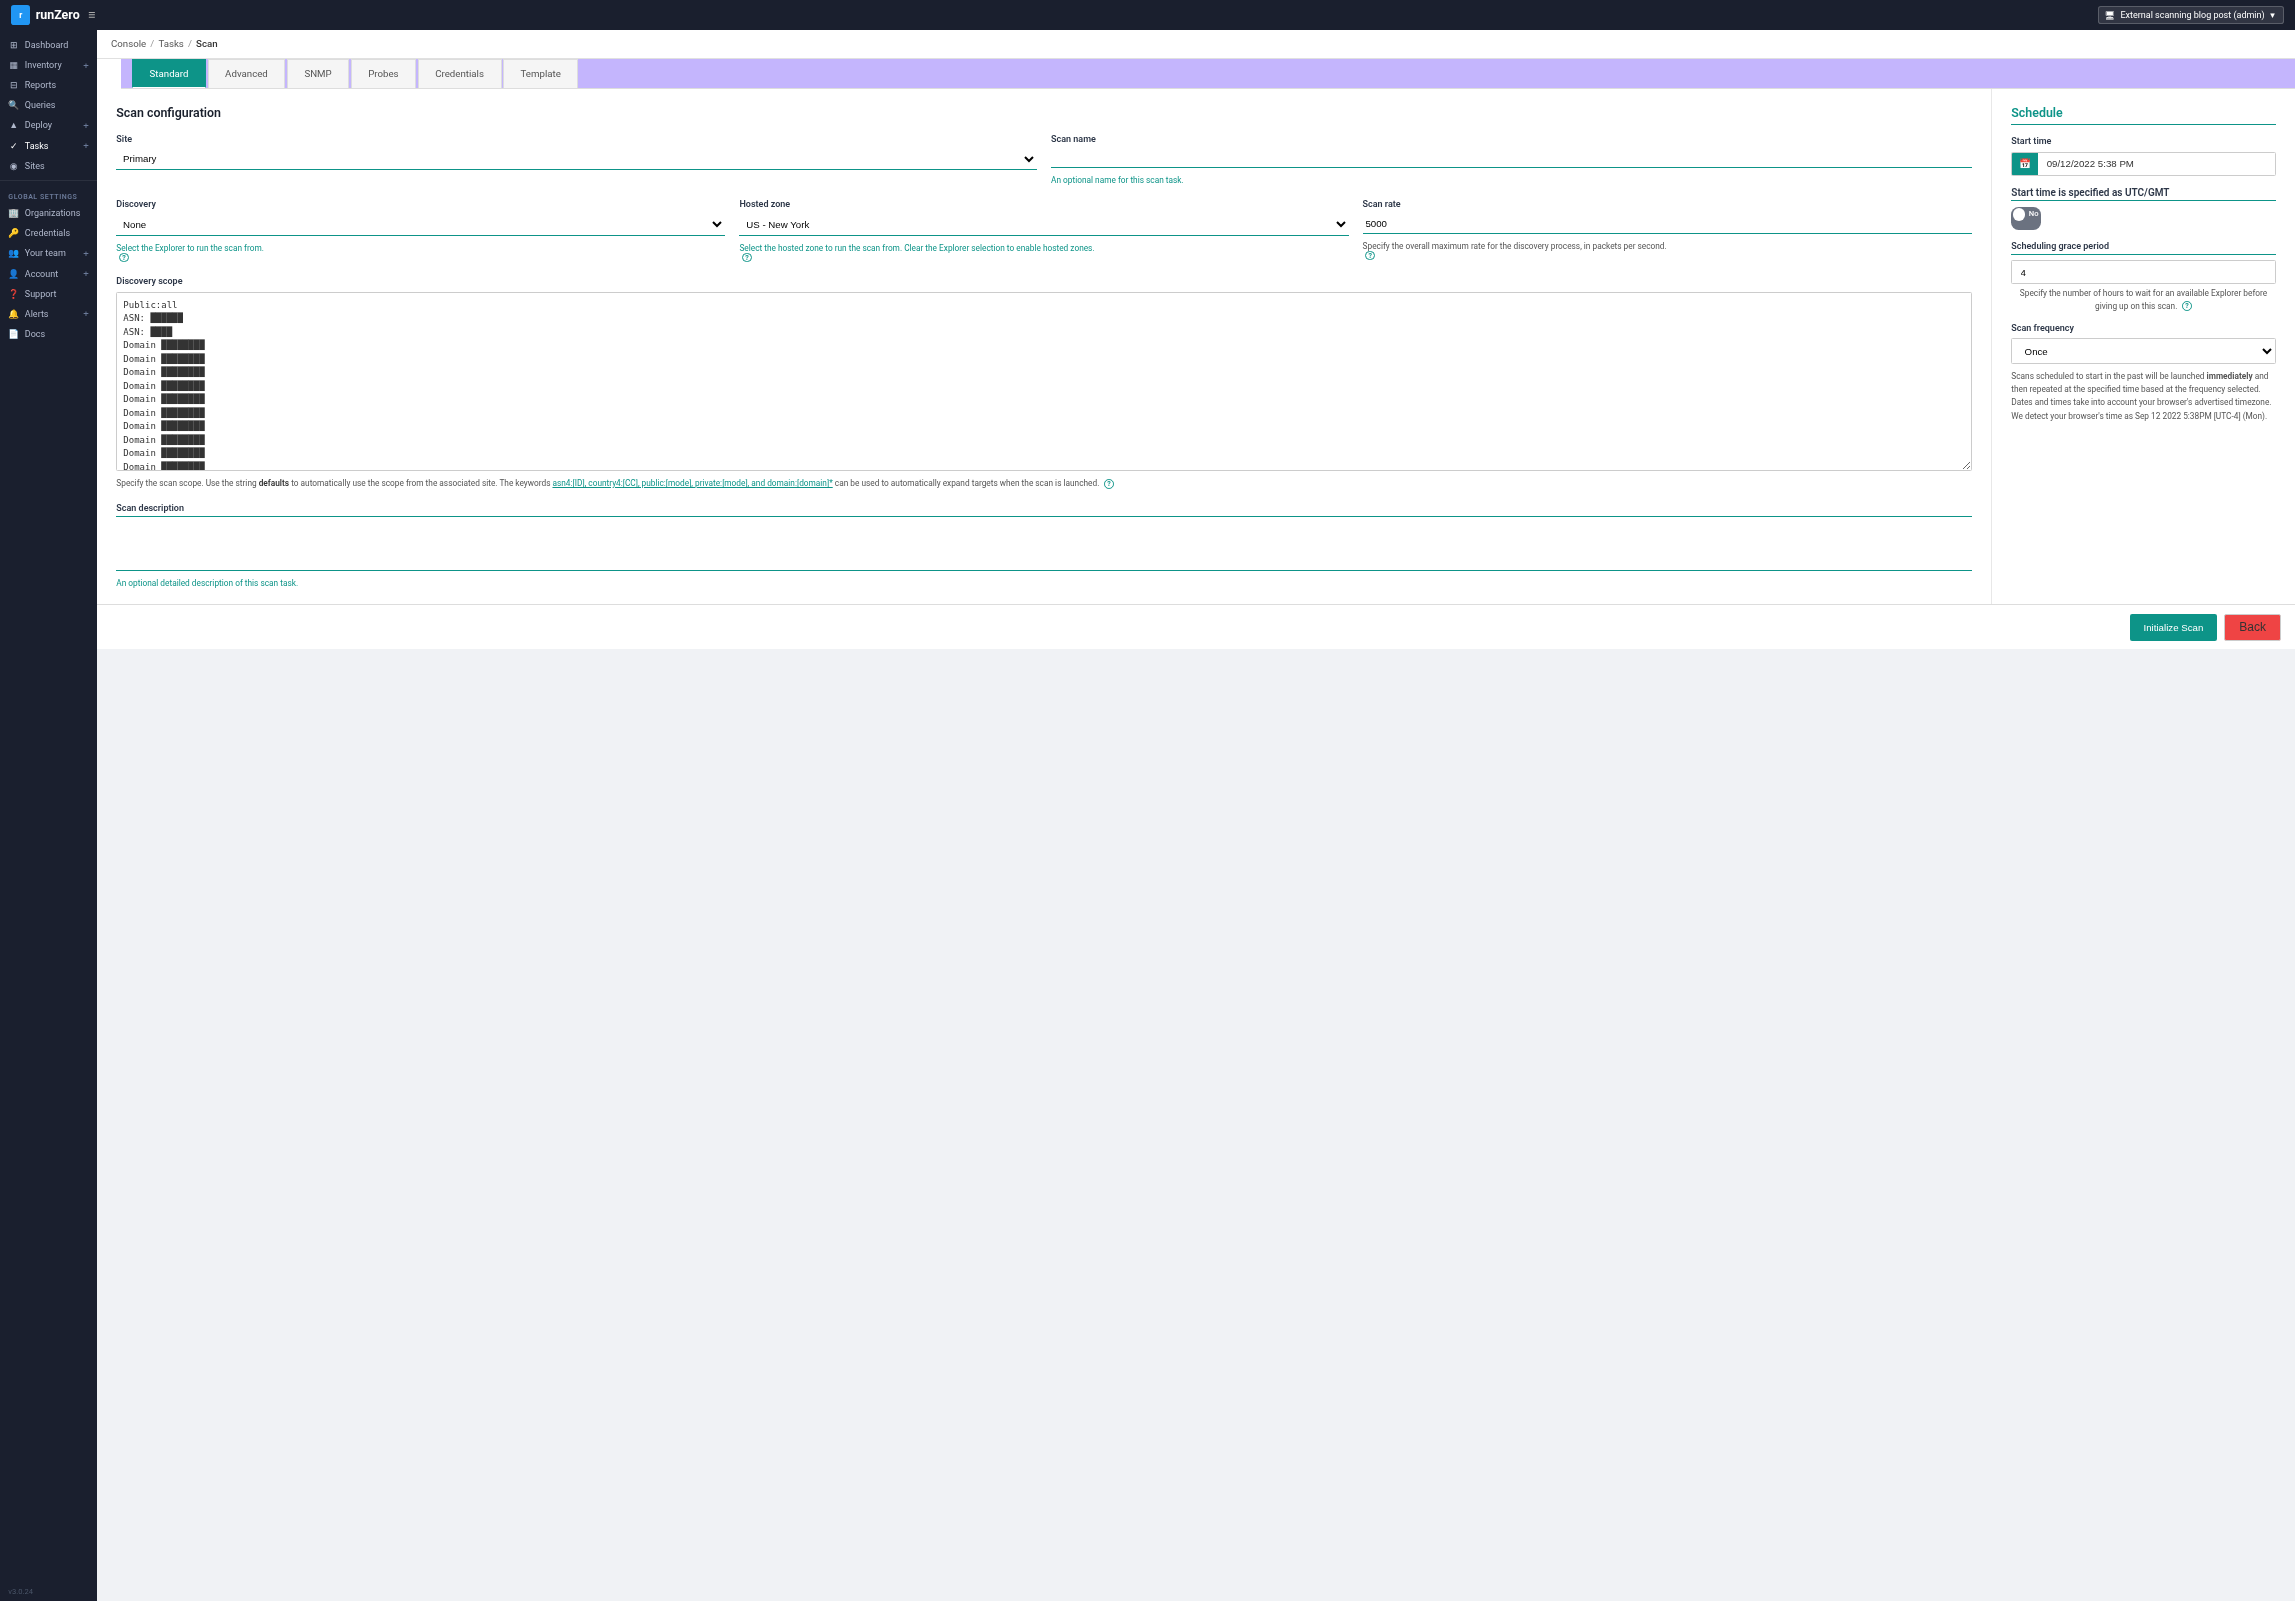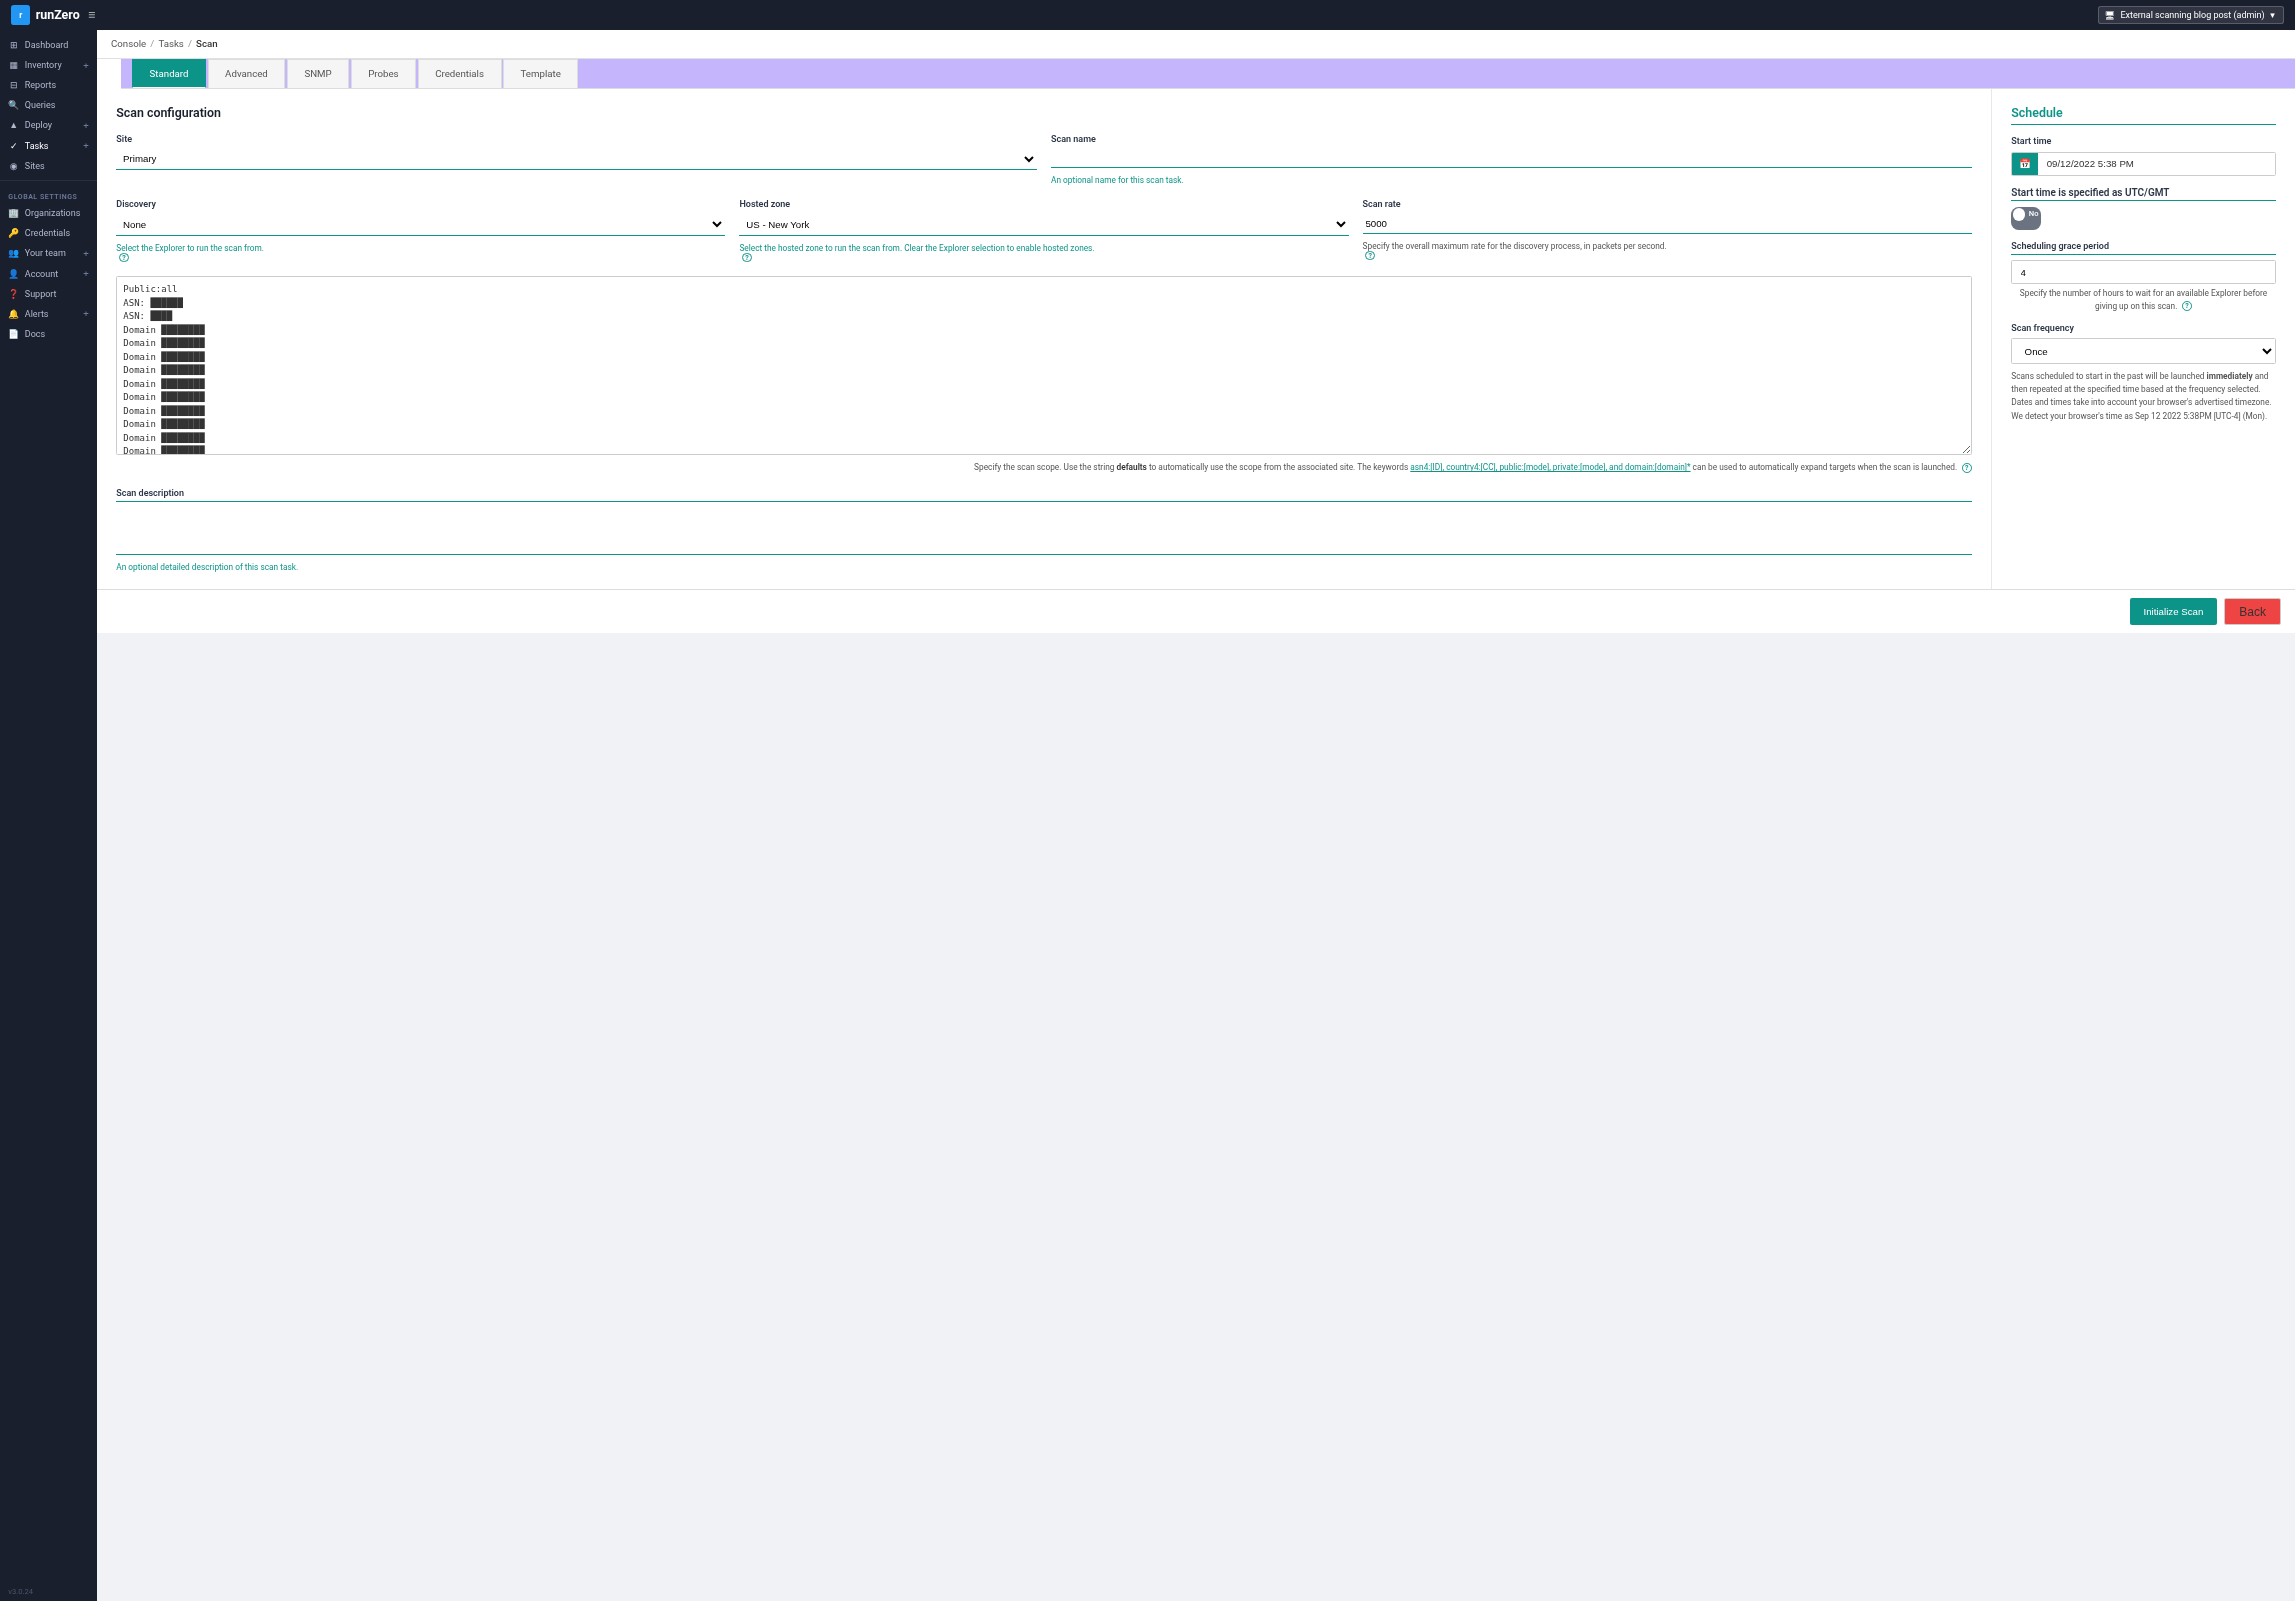--- a/index.html
+++ b/index.html
@@ -197,21 +197,20 @@
       color: #333;
       line-height: 1.5;
       overflow-y: scroll;
     }
 
     .scope-hint {
       font-size: 8.3px;
       color: #555;
       margin-top: 4.1px;
       line-height: 1.5;
-      text-align: right;
     }
     .scope-hint strong { font-weight: 600; color: #333; }
     .scope-hint a { color: #0d9488; }
 
     
     .desc-textarea {
       width: 100%;
       height: 48px;
       border: none;
       border-bottom: 1.4px solid #0d9488;
@@ -554,20 +553,21 @@
             </div>
             <div class="field-col third">
               <label class="field-label">Scan rate</label>
               <input class="field-input" type="text" value="5000" style="">
               <span class="field-hint" style="color:#555;">Specify the overall maximum rate for the discovery process, in packets per second.</span>
               <span class="help-icon">?</span>
             </div>
           </div>
 
           <div class="scope-section">
+            <div class="scope-label">Discovery scope</div>
             <textarea class="scope-textarea" style="">Public:all
 ASN: ██████
 ASN: ████
 Domain ████████
 Domain ████████
 Domain ████████
 Domain ████████
 Domain ████████
 Domain ████████
 Domain ████████

